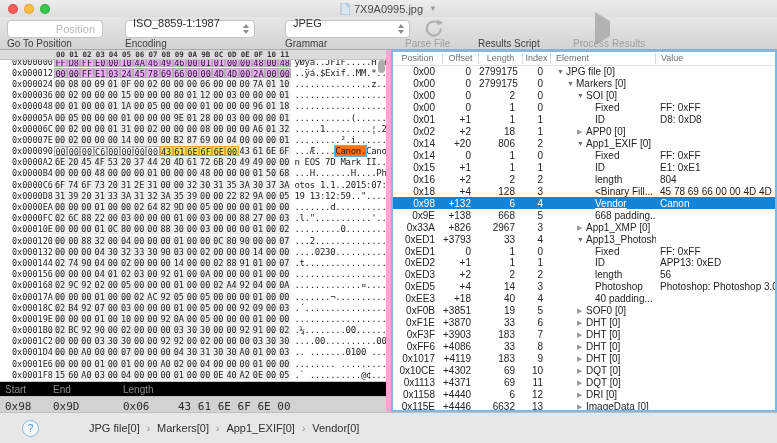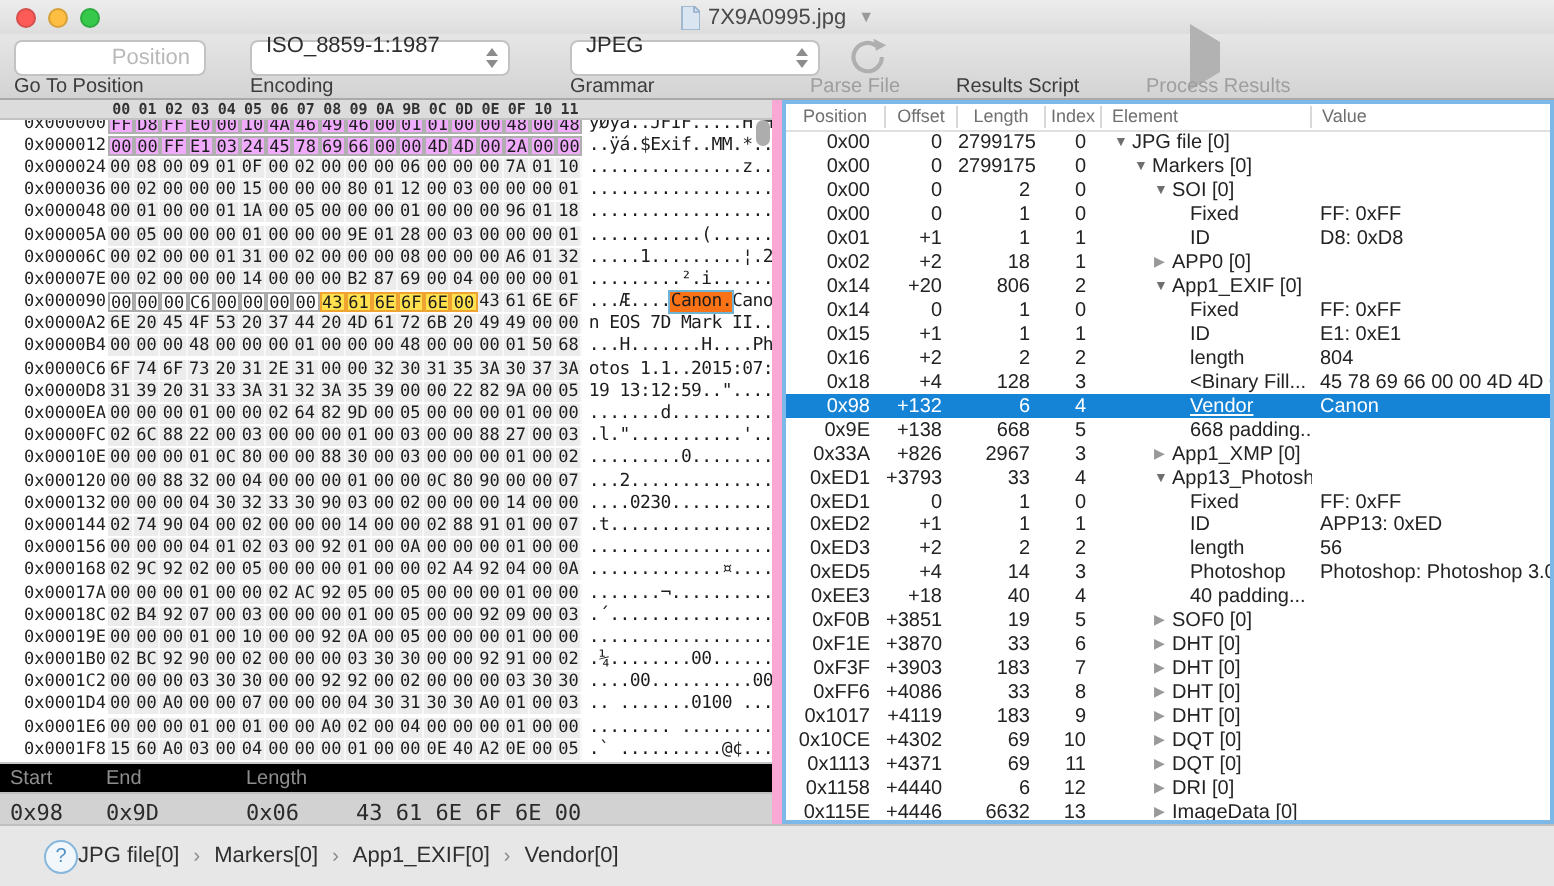--- a/index.html
+++ b/index.html
@@ -91,21 +91,21 @@
   .ellabel{overflow:hidden;text-overflow:clip}
   .valcell{padding-left:4px;overflow:hidden}
   .trow.sel{background:#1583D6;color:#FFF}
 
   
   .bottombar{height:31px;background:#E7E7E7;border-top:1px solid #BFBFBF;display:flex;
              align-items:center;font-size:11px;color:#2F2F2F;box-sizing:border-box}
   .help{width:15px;height:15px;flex:none;border:1px solid #86B7DC;border-radius:50%;color:#5091C6;
         font-size:10px;display:flex;align-items:center;justify-content:center;
         margin-left:22px;background:#F2F7FB}
-  .crumbs{display:flex;align-items:center;}
+  .crumbs{display:flex;align-items:center;margin-left:50px}
   .crumb{cursor:default}
   .crumb-sep{color:#8A8A8A;margin:0 7px;font-size:10px}
 </style>
 </head>
 <body>
 
 <div class="window">
 
   <div class="titlebar">
     <div class="lights">

